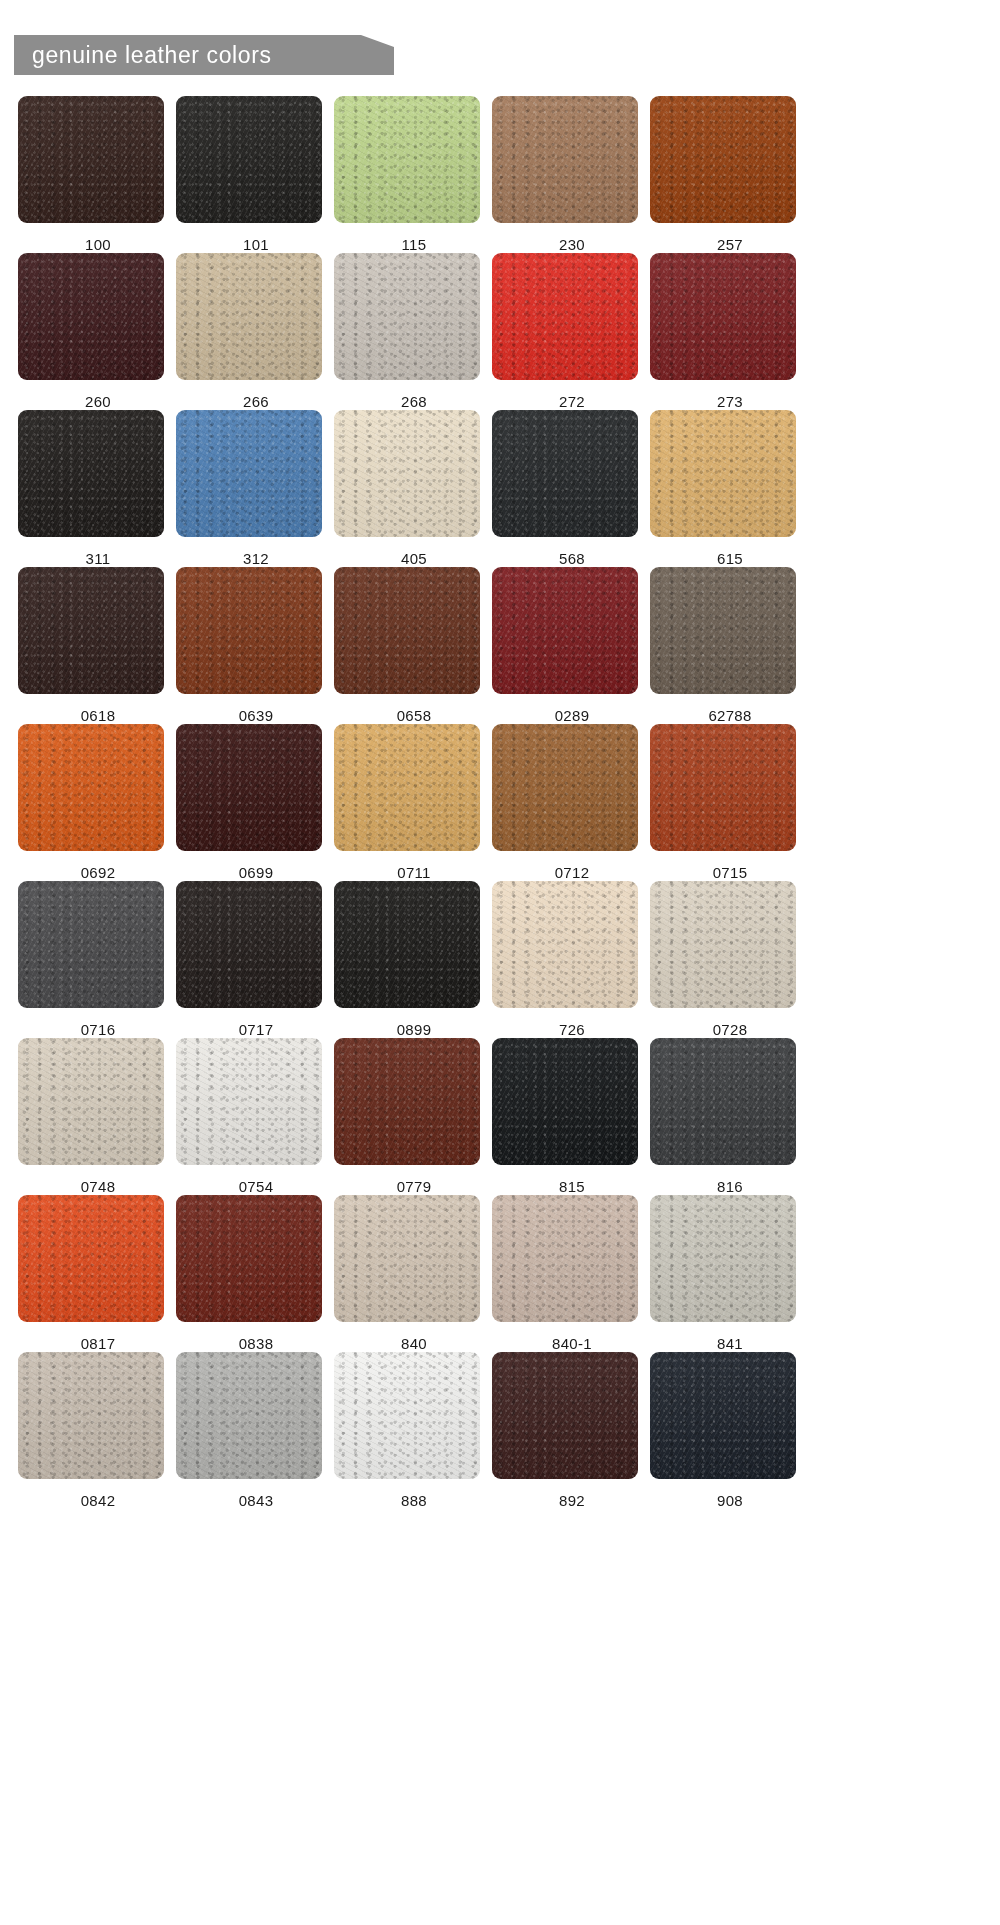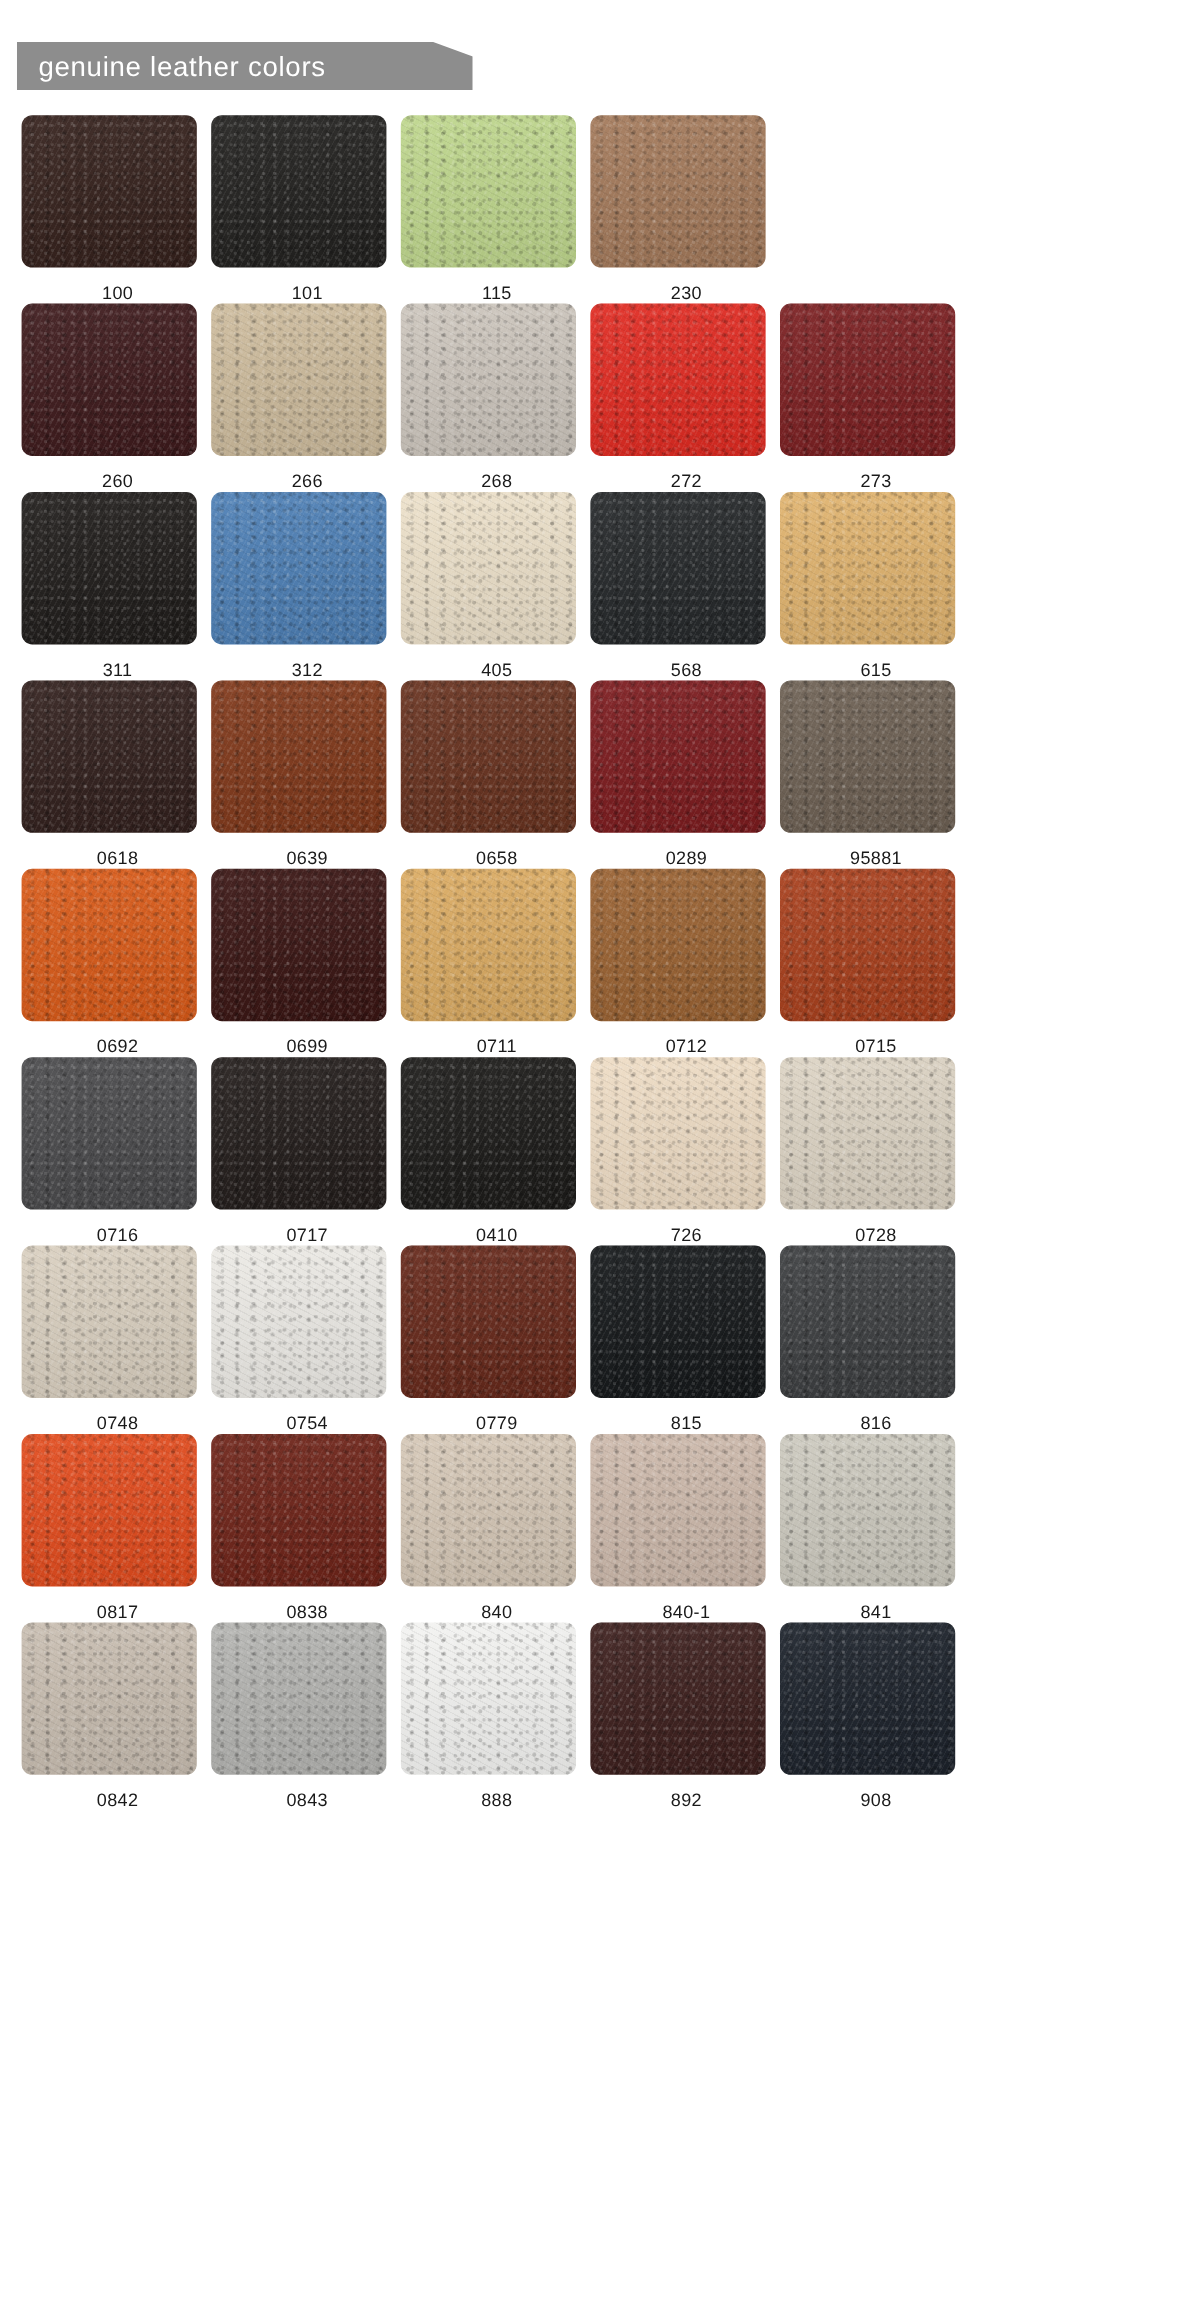--- a/index.html
+++ b/index.html
@@ -137,20 +137,24 @@
           <div class="code">101</div>
         </div>
         <div class="cell">
           <div class="swatch" style="background-color: rgb(190, 214, 140);"></div>
           <div class="code">115</div>
         </div>
         <div class="cell">
           <div class="swatch" style="background-color: rgb(163, 121, 90);"></div>
           <div class="code">230</div>
         </div>
+        <div class="cell">
+          <div class="swatch" style="background-color: rgb(151, 64, 15);"></div>
+          <div class="code">257</div>
+        </div>
       </div>
       <div class="row">
         <div class="cell">
           <div class="swatch" style="background-color: rgb(62, 26, 28);"></div>
           <div class="code">260</div>
         </div>
         <div class="cell">
           <div class="swatch" style="background-color: rgb(205, 187, 156);"></div>
           <div class="code">266</div>
         </div>
@@ -201,21 +205,21 @@
         <div class="cell">
           <div class="swatch" style="background-color: rgb(104, 50, 31);"></div>
           <div class="code">0658</div>
         </div>
         <div class="cell">
           <div class="swatch" style="background-color: rgb(124, 27, 30);"></div>
           <div class="code">0289</div>
         </div>
         <div class="cell">
           <div class="swatch" style="background-color: rgb(109, 96, 83);"></div>
-          <div class="code">95881</div>
+          <div class="code">62788</div>
         </div>
       </div>
       <div class="row">
         <div class="cell">
           <div class="swatch" style="background-color: rgb(217, 90, 24);"></div>
           <div class="code">0692</div>
         </div>
         <div class="cell">
           <div class="swatch" style="background-color: rgb(58, 21, 19);"></div>
           <div class="code">0699</div>
@@ -237,21 +241,21 @@
         <div class="cell">
           <div class="swatch" style="background-color: rgb(74, 74, 76);"></div>
           <div class="code">0716</div>
         </div>
         <div class="cell">
           <div class="swatch" style="background-color: rgb(35, 29, 27);"></div>
           <div class="code">0717</div>
         </div>
         <div class="cell">
           <div class="swatch" style="background-color: rgb(28, 27, 25);"></div>
-          <div class="code">0410</div>
+          <div class="code">0899</div>
         </div>
         <div class="cell">
           <div class="swatch" style="background-color: rgb(238, 220, 196);"></div>
           <div class="code">726</div>
         </div>
         <div class="cell">
           <div class="swatch" style="background-color: rgb(220, 211, 195);"></div>
           <div class="code">0728</div>
         </div>
       </div>

